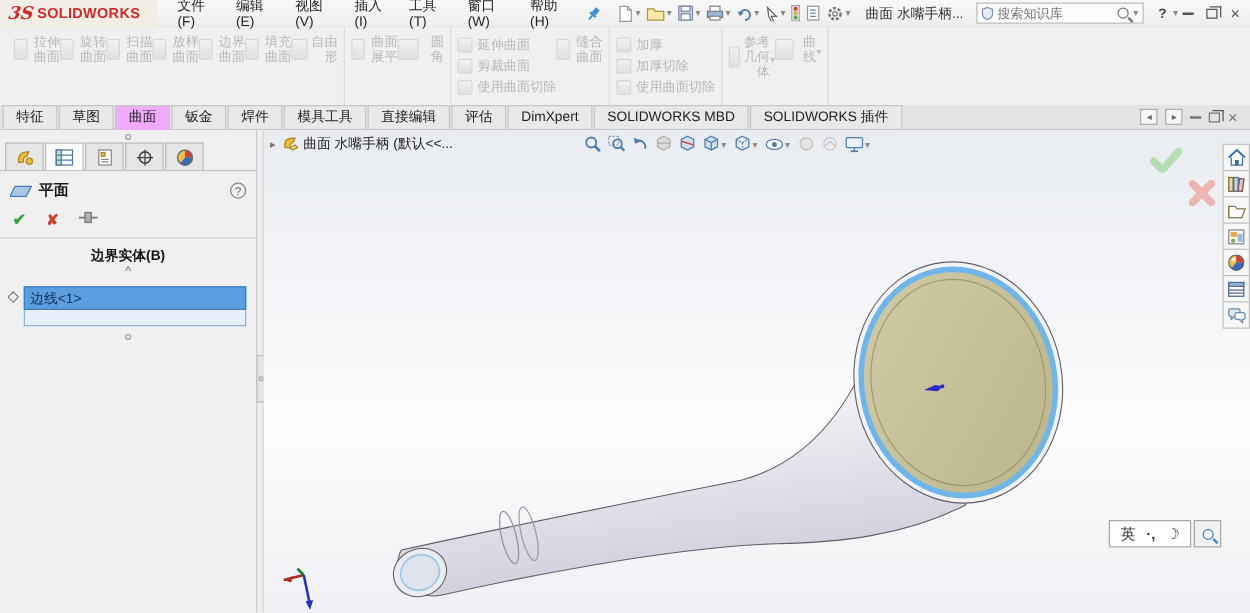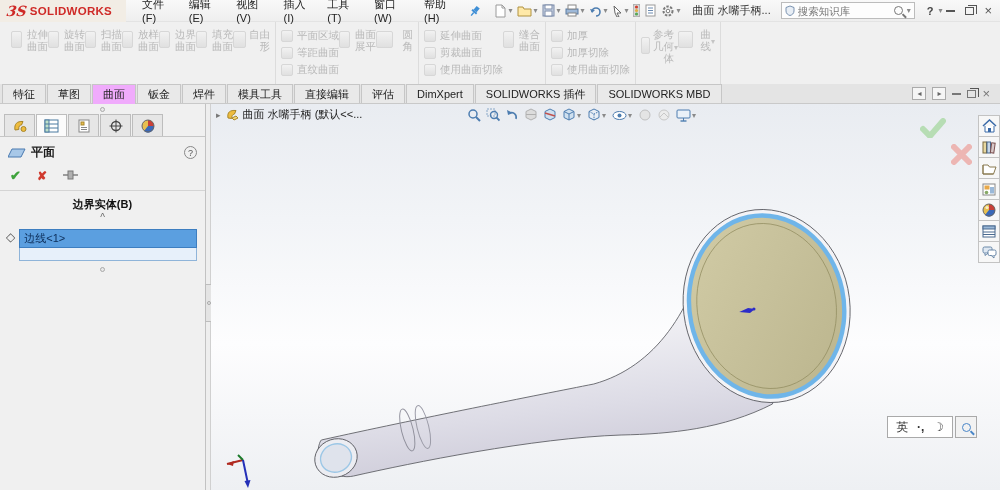--- a/index.html
+++ b/index.html
@@ -232,34 +232,20 @@
     <div class="rbig">
         <span class="ricon"></span>
         <span>填充曲面</span>
       </div>
     <div class="rbig">
         <span class="ricon"></span>
         <span>自由形</span>
       </div>
   </div>
   <div class="rgroup">
-    <div class="rsmallcol">
-      <div class="rsmall">
-          <span class="ricon"></span>
-          <span>平面区域</span>
-        </div>
-      <div class="rsmall">
-          <span class="ricon"></span>
-          <span>等距曲面</span>
-        </div>
-      <div class="rsmall">
-          <span class="ricon"></span>
-          <span>直纹曲面</span>
-        </div>
-    </div>
     <div class="rbig">
         <span class="ricon"></span>
         <span>曲面展平</span>
       </div>
     <div class="rbig">
         <span class="ricon"></span>
         <span>圆角</span>
       </div>
   </div>
   <div class="rgroup">
@@ -315,22 +301,22 @@
 <div class="tabrow">
   <span class="ctab">特征</span>
   <span class="ctab">草图</span>
   <span class="ctab active">曲面</span>
   <span class="ctab">钣金</span>
   <span class="ctab">焊件</span>
   <span class="ctab">模具工具</span>
   <span class="ctab">直接编辑</span>
   <span class="ctab">评估</span>
   <span class="ctab">DimXpert</span>
+  <span class="ctab">SOLIDWORKS MBD</span>
   <span class="ctab">SOLIDWORKS 插件</span>
-  <span class="ctab">SOLIDWORKS MBD</span>
   <span class="tabrow-spacer"></span>
   <div class="docbtns">
     <span class="tiny-arrow">◂</span>
     <span class="tiny-arrow">▸</span>
     <span class="wmin" style="background:#777"></span>
     <span class="wrestore" style="border-color:#777"></span>
     <span class="wclose dgray">×</span>
   </div>
 </div>
 

